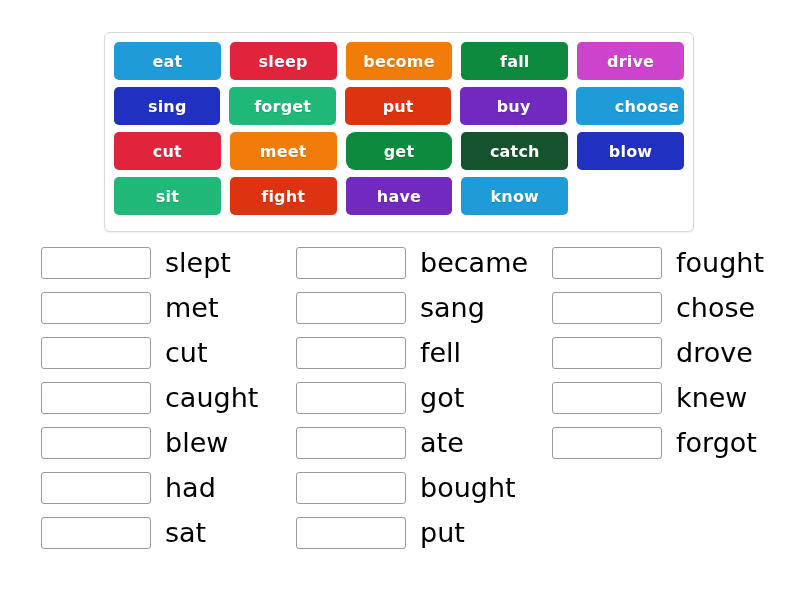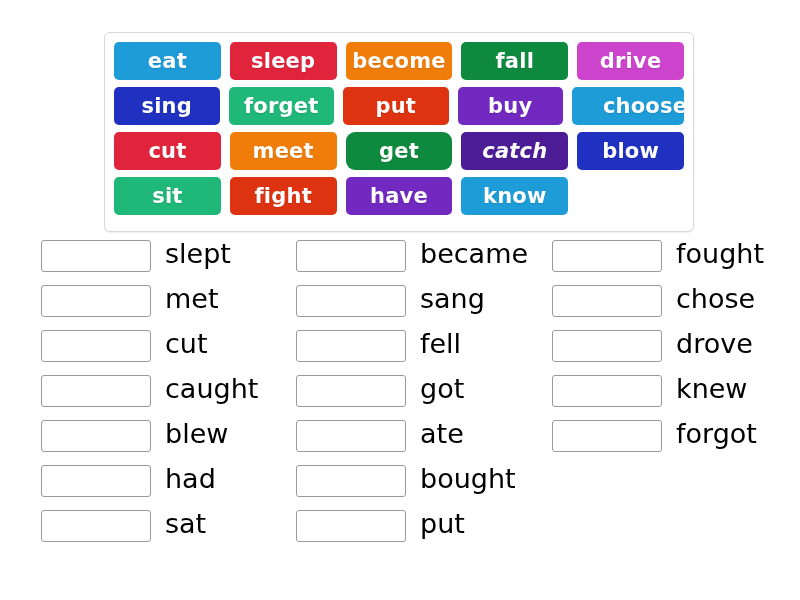--- a/index.html
+++ b/index.html
@@ -31,21 +31,21 @@
   .bank-row {
     display: flex;
     gap: 0;
   }
   .tile {
     width: 112px;
     height: 38px;
     margin: 0 9px 7px 0;
     border-radius: 5px;
     color: #ffffff;
-    font-size: 21px;
+    font-size: 16px;
     font-weight: bold;
     display: flex;
     align-items: center;
     justify-content: center;
     letter-spacing: 0.2px;
     box-sizing: border-box;
     cursor: move;
     user-select: none;
     text-shadow: 0 1px 1px rgba(0,0,0,0.12);
   }
@@ -65,21 +65,21 @@
   .answer-column {
     width: 258px;
     padding-left: 33px;
     box-sizing: border-box;
   }
   .answer-column.col-2 { padding-left: 30px; }
   .answer-column.col-3 { padding-left: 28px; }
 
   .answer-row {
     display: flex;
-    align-items: flex-start;
+    align-items: center;
     height: 45px;
     padding-left: 8px;
   }
   .drop-box {
     width: 110px;
     height: 32px;
     border: 1px solid #9a9a9a;
     border-radius: 3px;
     background: #ffffff;
     box-sizing: border-box;
@@ -108,21 +108,21 @@
       <div class="tile" style="background: rgb(32, 48, 192);">sing</div>
       <div class="tile" style="background: rgb(32, 184, 120); text-align: right;">forget</div>
       <div class="tile" style="background: rgb(221, 51, 16);">put</div>
       <div class="tile" style="background: rgb(113, 41, 191);">buy</div>
       <div class="tile" style="background: rgb(30, 156, 215); padding-left: 34px;">choose</div>
     </div>
     <div class="bank-row">
       <div class="tile" style="background: rgb(224, 36, 60);">cut</div>
       <div class="tile" style="background: rgb(240, 125, 10);">meet</div>
       <div class="tile" style="background: rgb(14, 138, 62); border-radius: 9px;">get</div>
-      <div class="tile" style="background: #4c1d95; font-style: italic;">catch</div>
+      <div class="tile" style="background: #14532d;">catch</div>
       <div class="tile" style="background: rgb(32, 48, 192);">blow</div>
     </div>
     <div class="bank-row">
       <div class="tile" style="background: rgb(32, 184, 120);">sit</div>
       <div class="tile" style="background: rgb(221, 51, 16);">fight</div>
       <div class="tile" style="background: rgb(113, 41, 191);">have</div>
       <div class="tile" style="background: rgb(30, 156, 215);">know</div>
       <div class="tile empty-slot" style="background: transparent;"></div>
     </div>
   </div>

